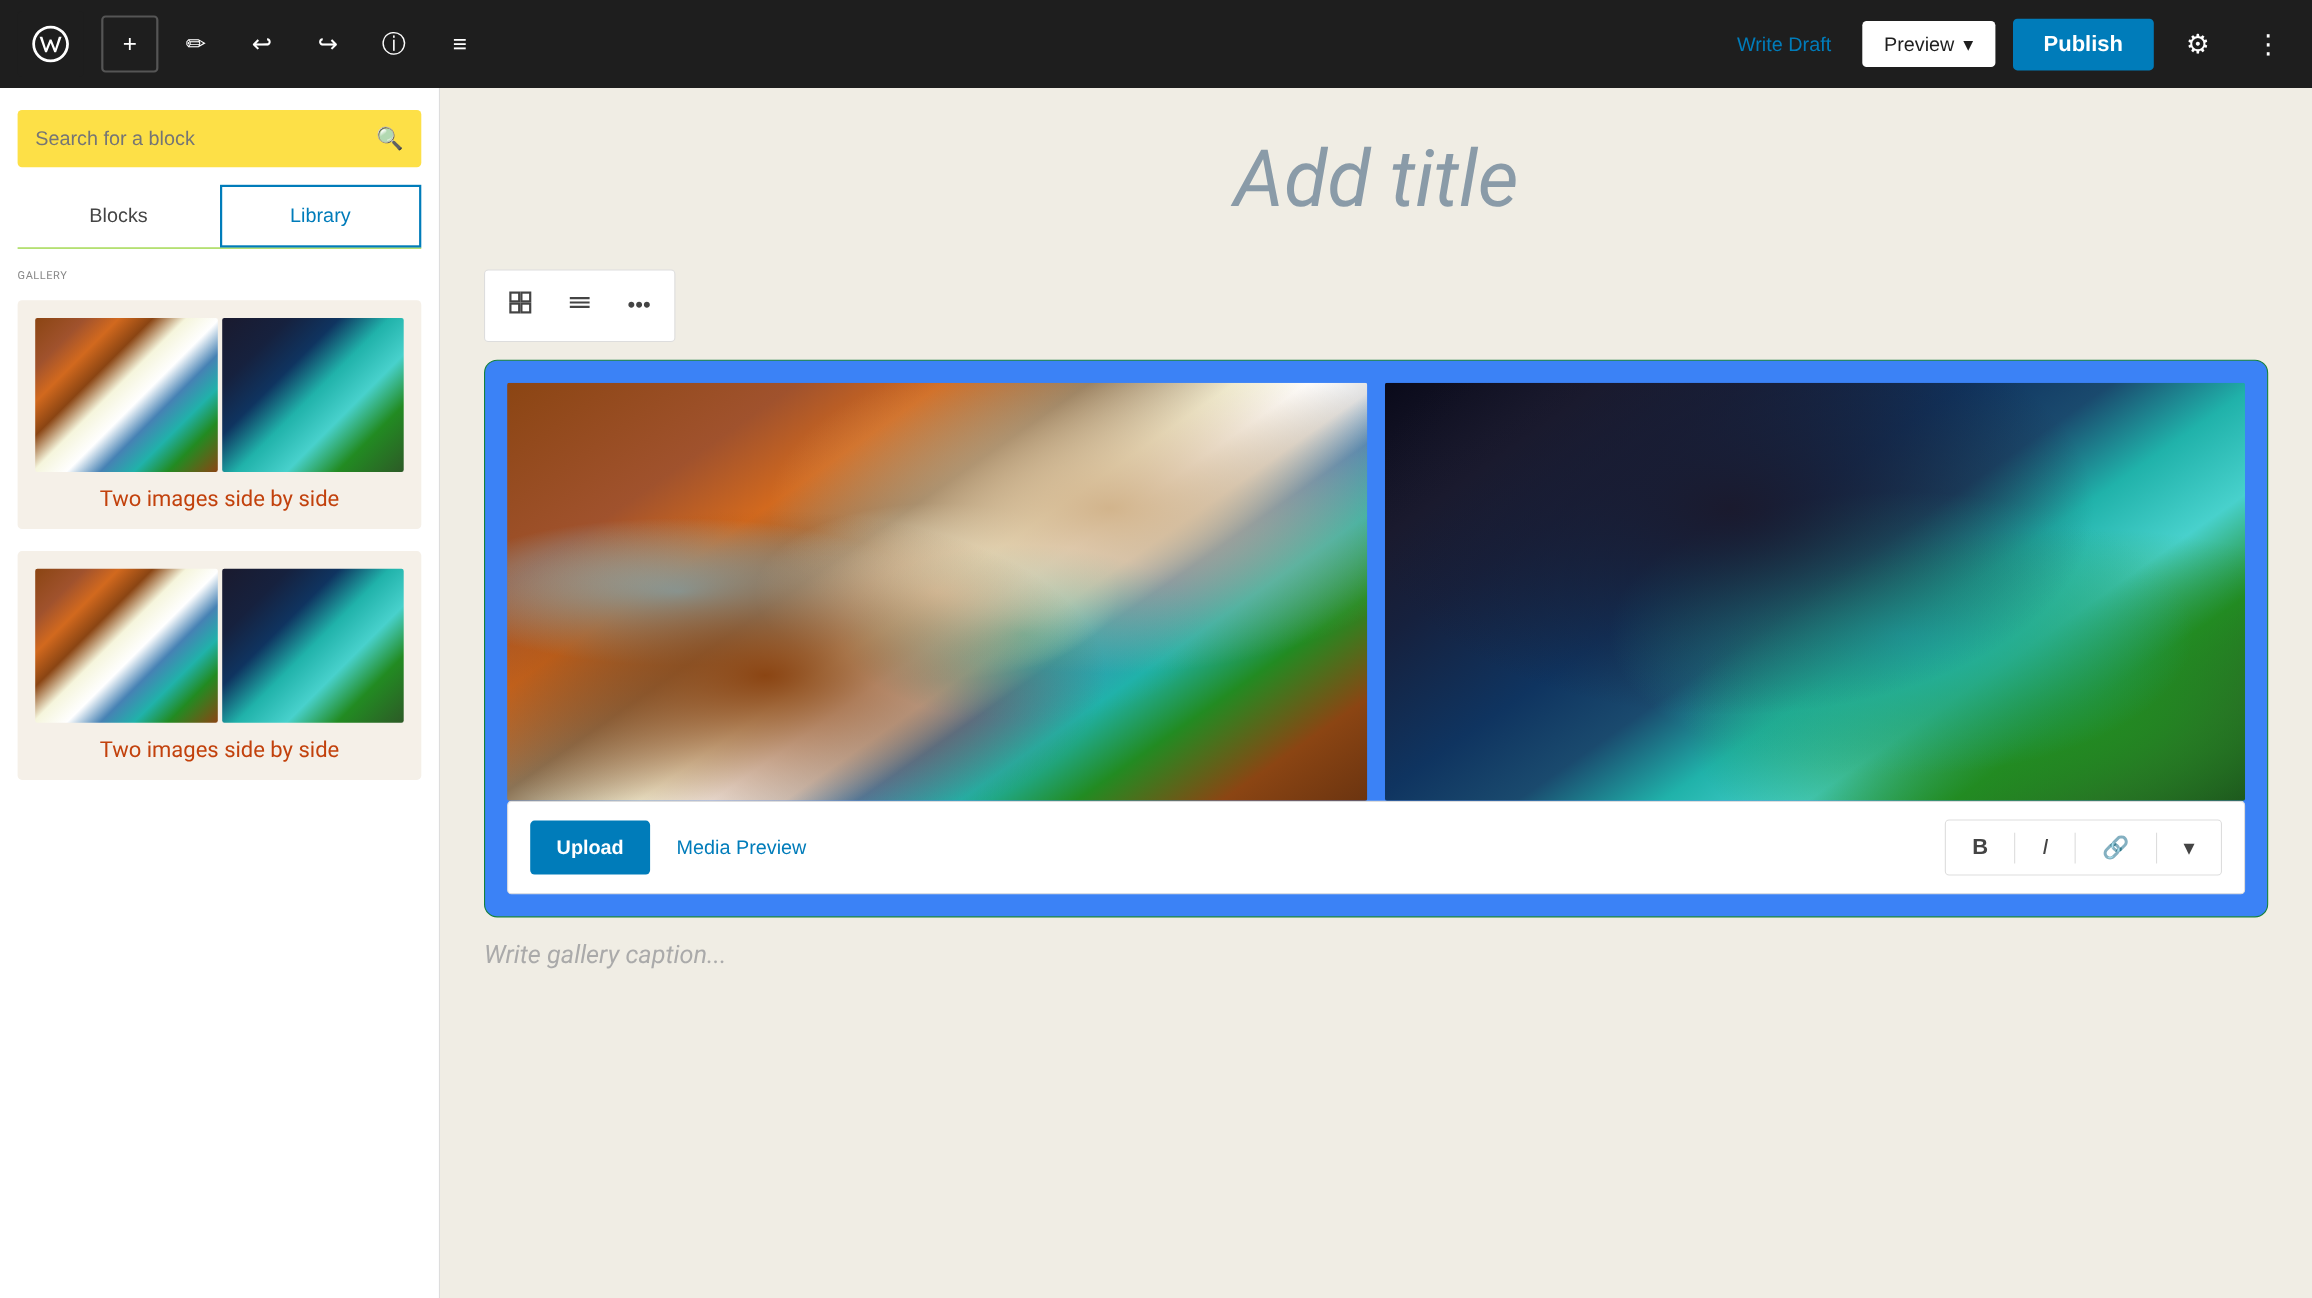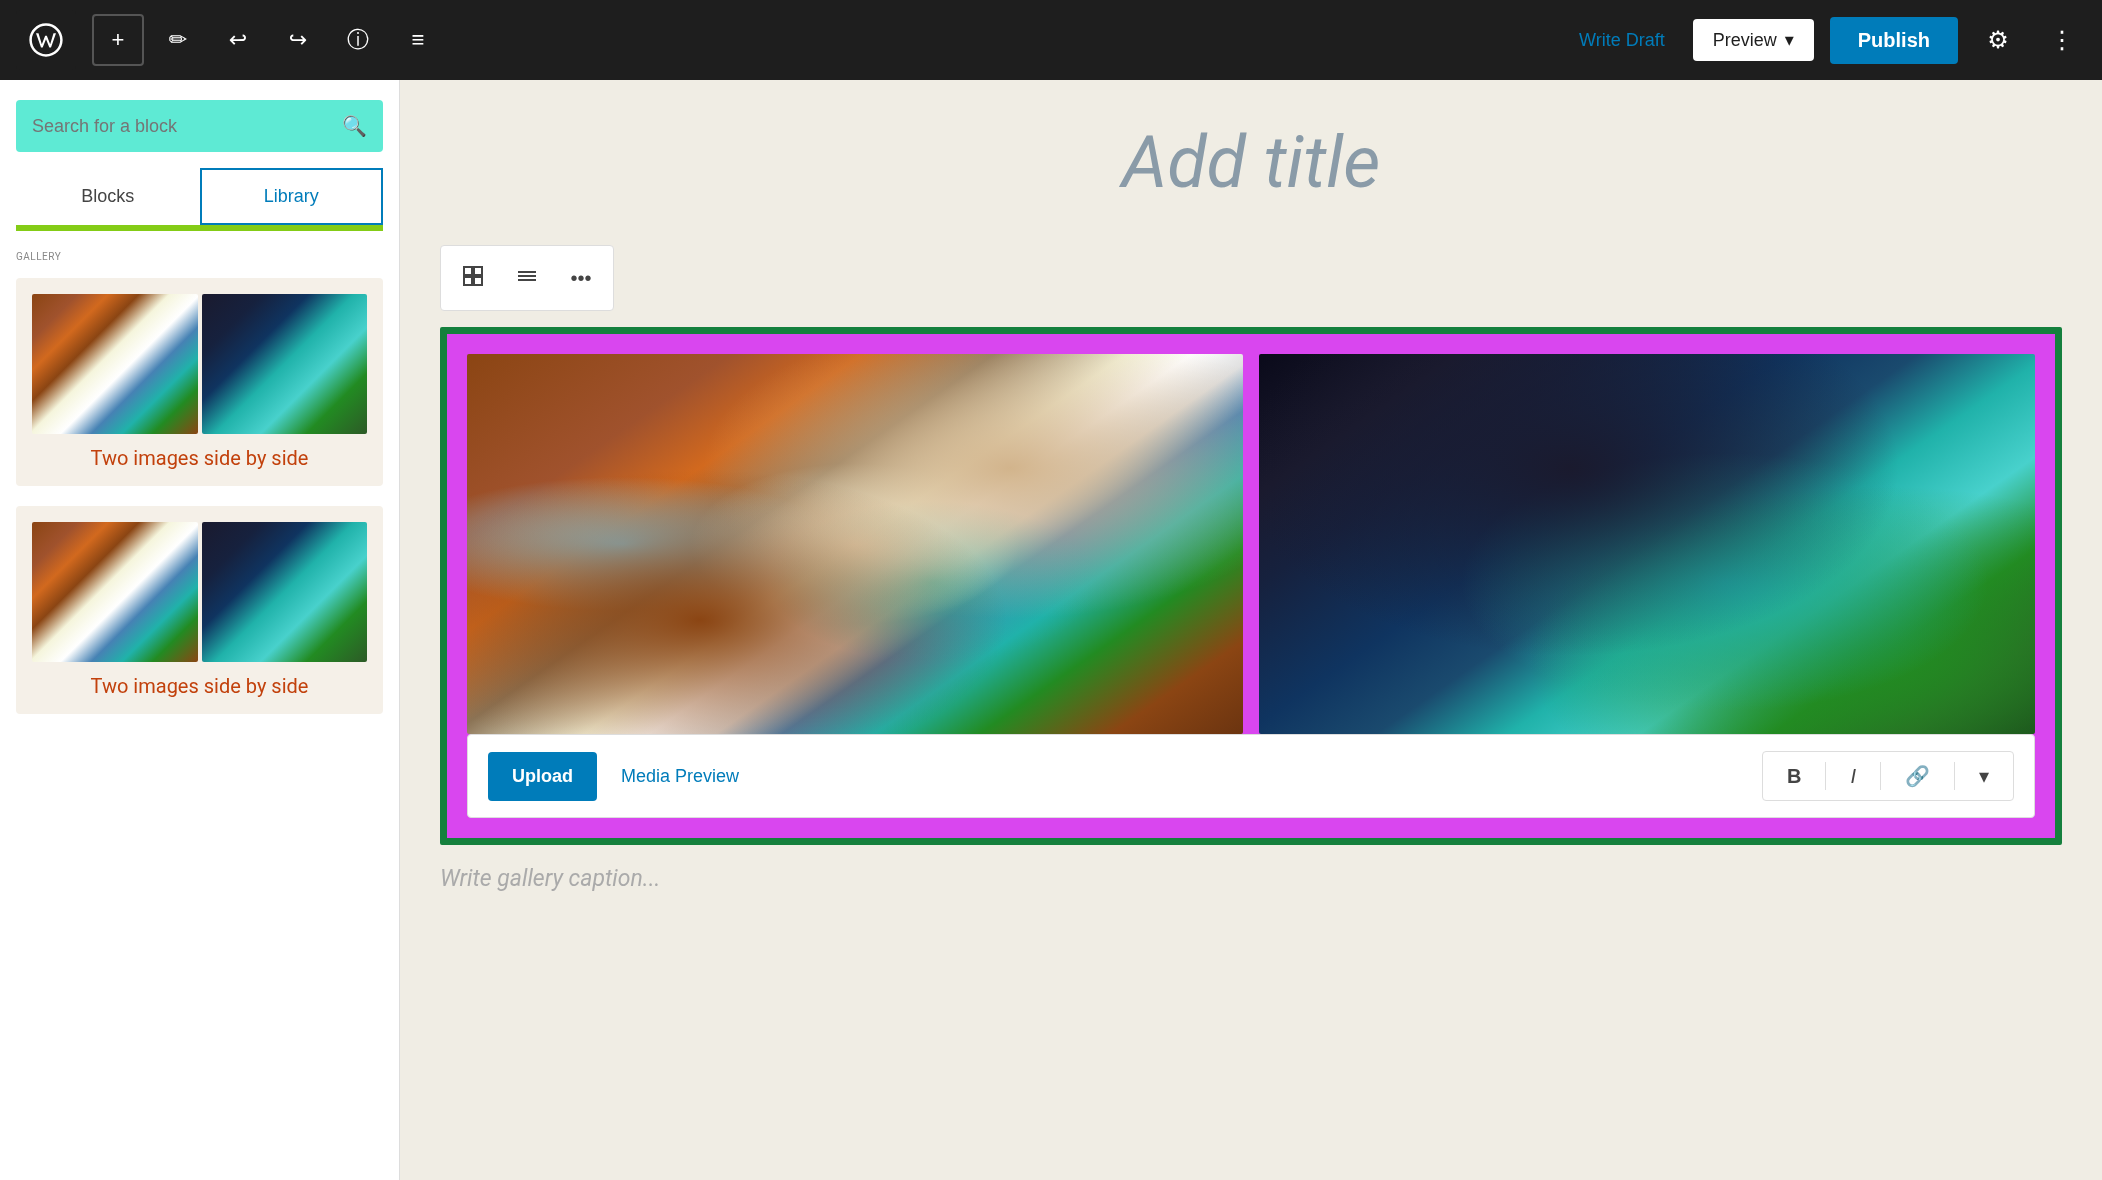--- a/index.html
+++ b/index.html
@@ -102,38 +102,38 @@
       display: flex;
       flex-direction: column;
       flex-shrink: 0;
       overflow-y: auto;
     }
 
     .search-box {
       margin: 20px 16px 16px;
       display: flex;
       align-items: center;
-      background: #5eead4;
+      background: #fde047;
       border-radius: 4px;
       padding: 14px 16px;
       gap: 12px;
     }
     .search-input {
       flex: 1;
       border: none;
       background: transparent;
       font-size: 18px;
       color: #555;
       outline: none;
     }
     .search-icon { color: #555; font-size: 20px; }
 
     .tabs {
       display: flex;
-      border-bottom: 6px solid #84cc16;
+      border-bottom: 1px solid #84cc16;
       margin: 0 16px;
     }
     .tab {
       flex: 1;
       padding: 16px;
       text-align: center;
       font-size: 18px;
       cursor: pointer;
       border: none;
       background: transparent;
@@ -312,23 +312,23 @@
     }
 
     .caption-area {
       padding: 20px 0;
       color: #aaa;
       font-size: 23px;
       font-style: italic;
     }
 
     .gallery-block {
-      background: #d946ef;
-      border: 7px solid #15803d;
-      border-radius: 2px;
+      background: #3b82f6;
+      border: 1px solid #15803d;
+      border-radius: 12px;
       padding: 20px;
     }
   </style>
 </head>
 <body>
 
 <div class="toolbar">
   <div class="wp-logo">
     <svg viewBox="0 0 24 24" xmlns="http://www.w3.org/2000/svg">
       <path d="M12 2C6.477 2 2 6.477 2 12s4.477 10 10 10 10-4.477 10-10S17.523 2 12 2zm0 1.5c4.687 0 8.5 3.813 8.5 8.5s-3.813 8.5-8.5 8.5S3.5 16.687 3.5 12 7.313 3.5 12 3.5zM7.5 8l2 6.5 2-5h1l2 5 2-6.5H18l-3 8.5h-1l-2-5-2 5H9L6 8h1.5z"></path>

